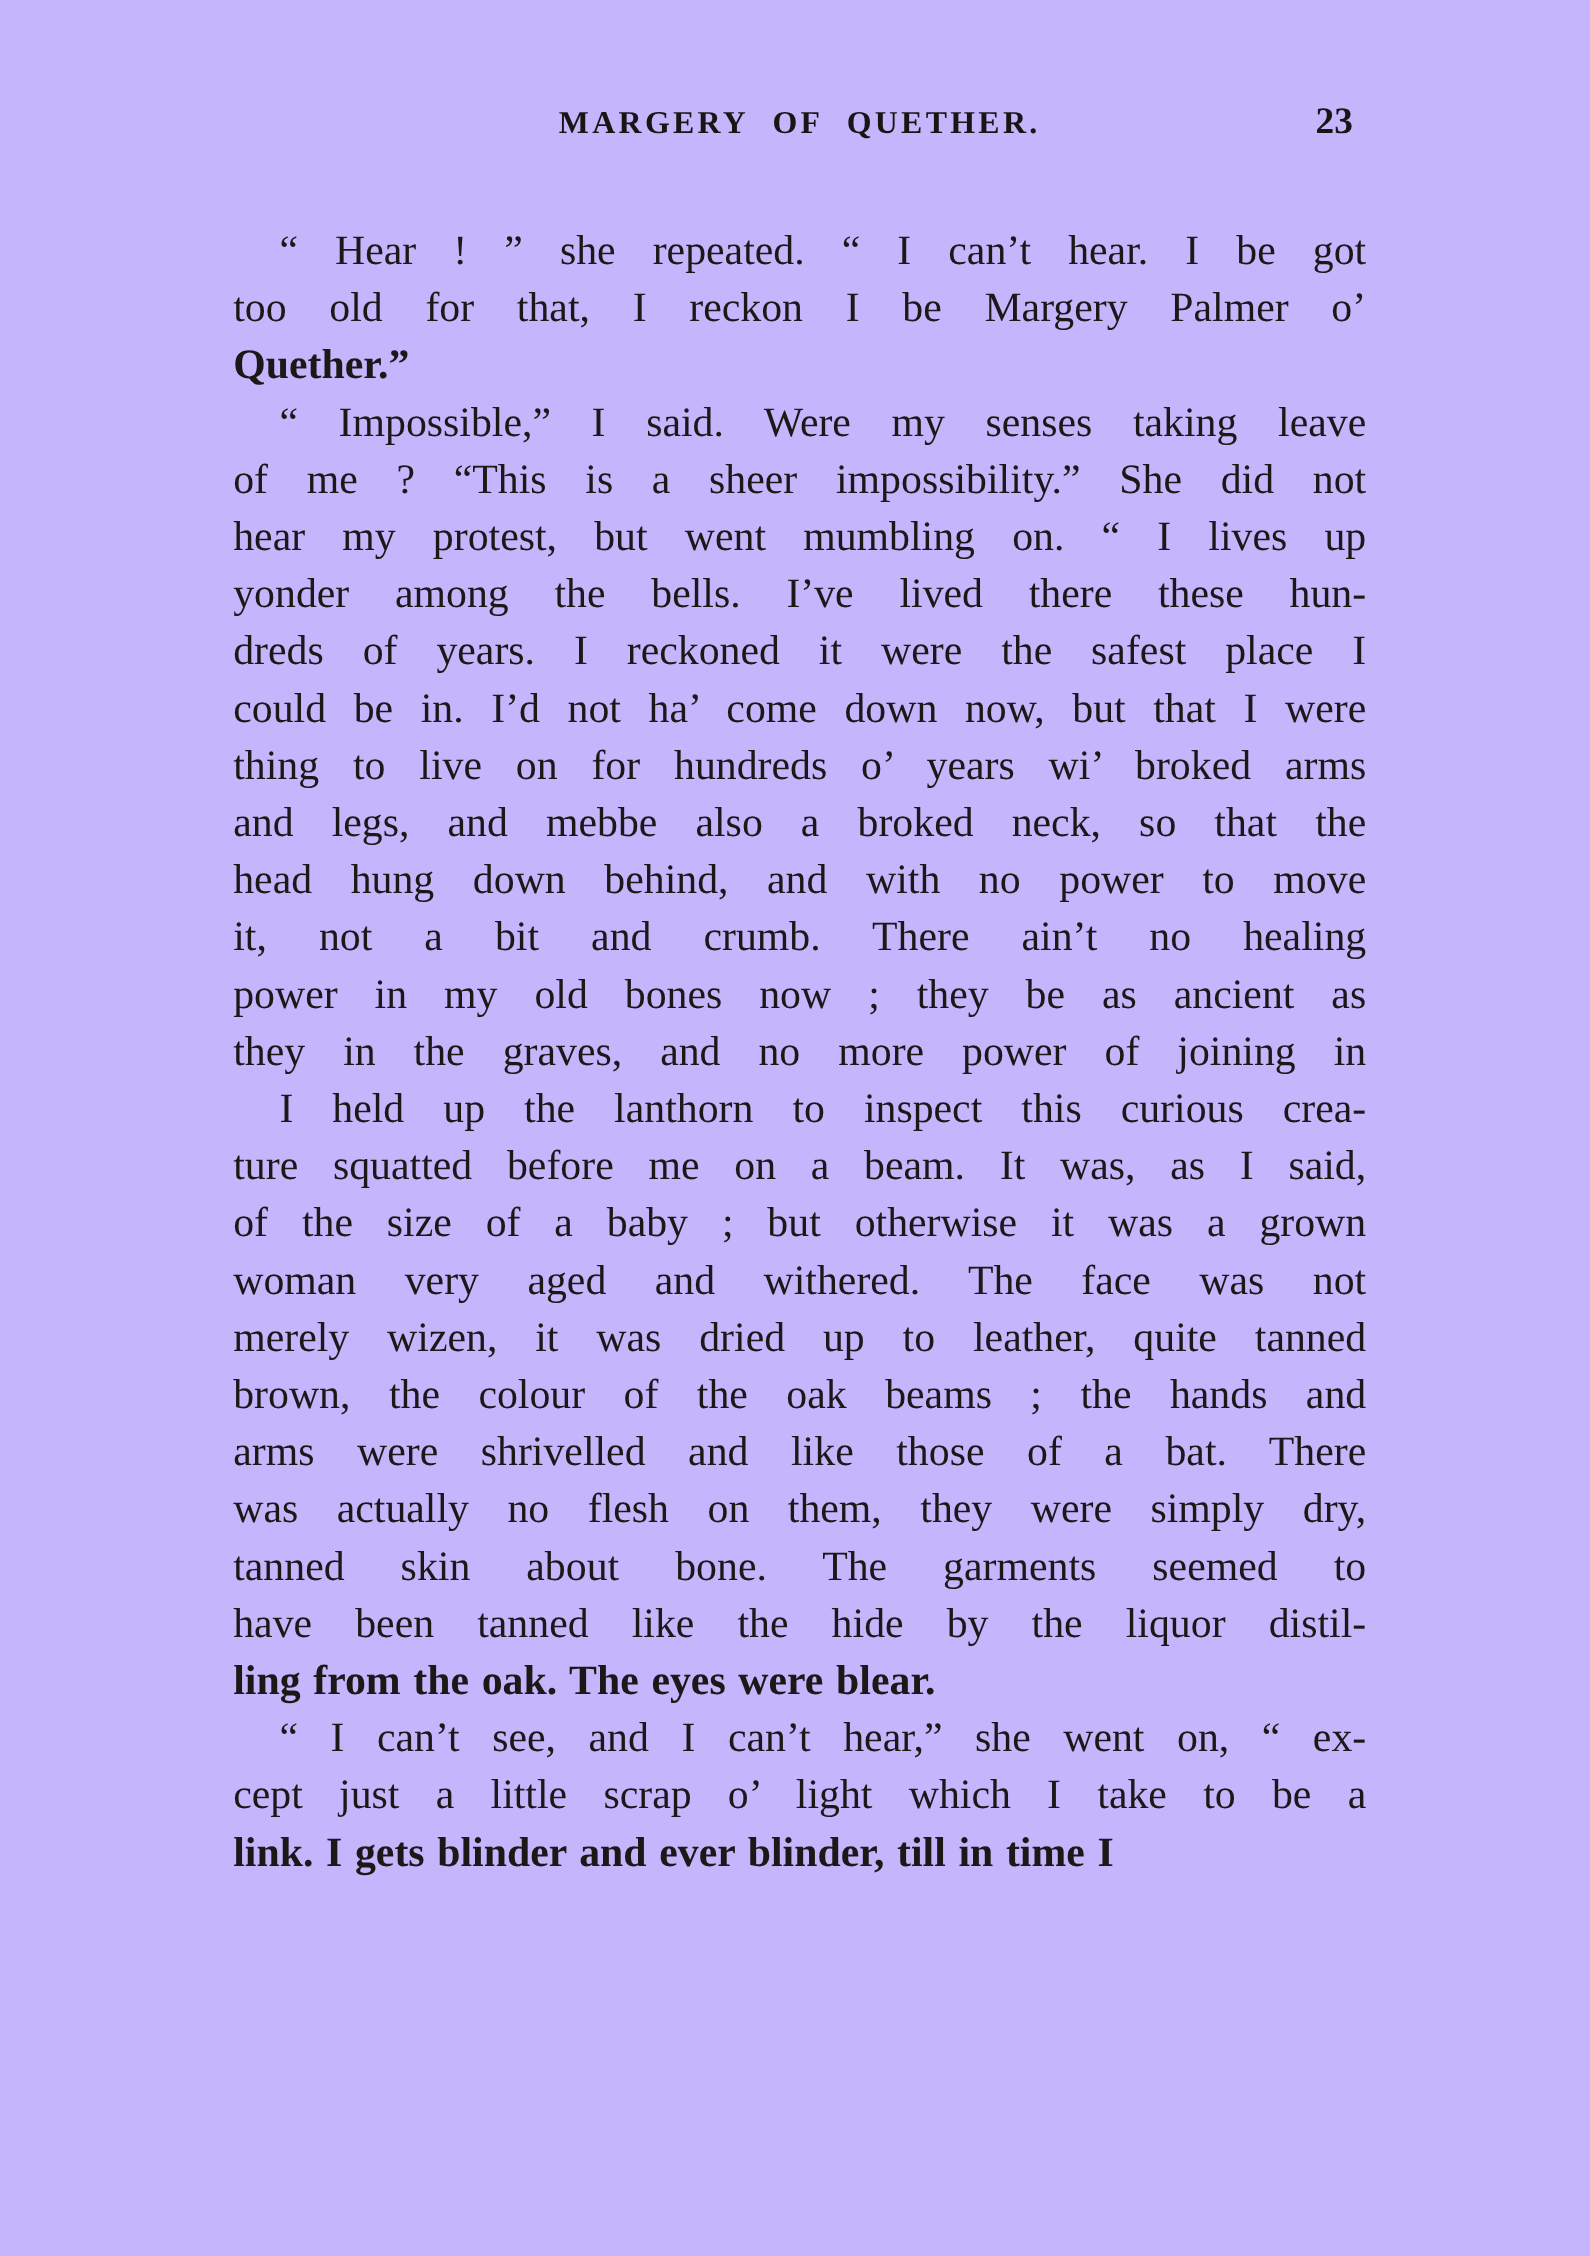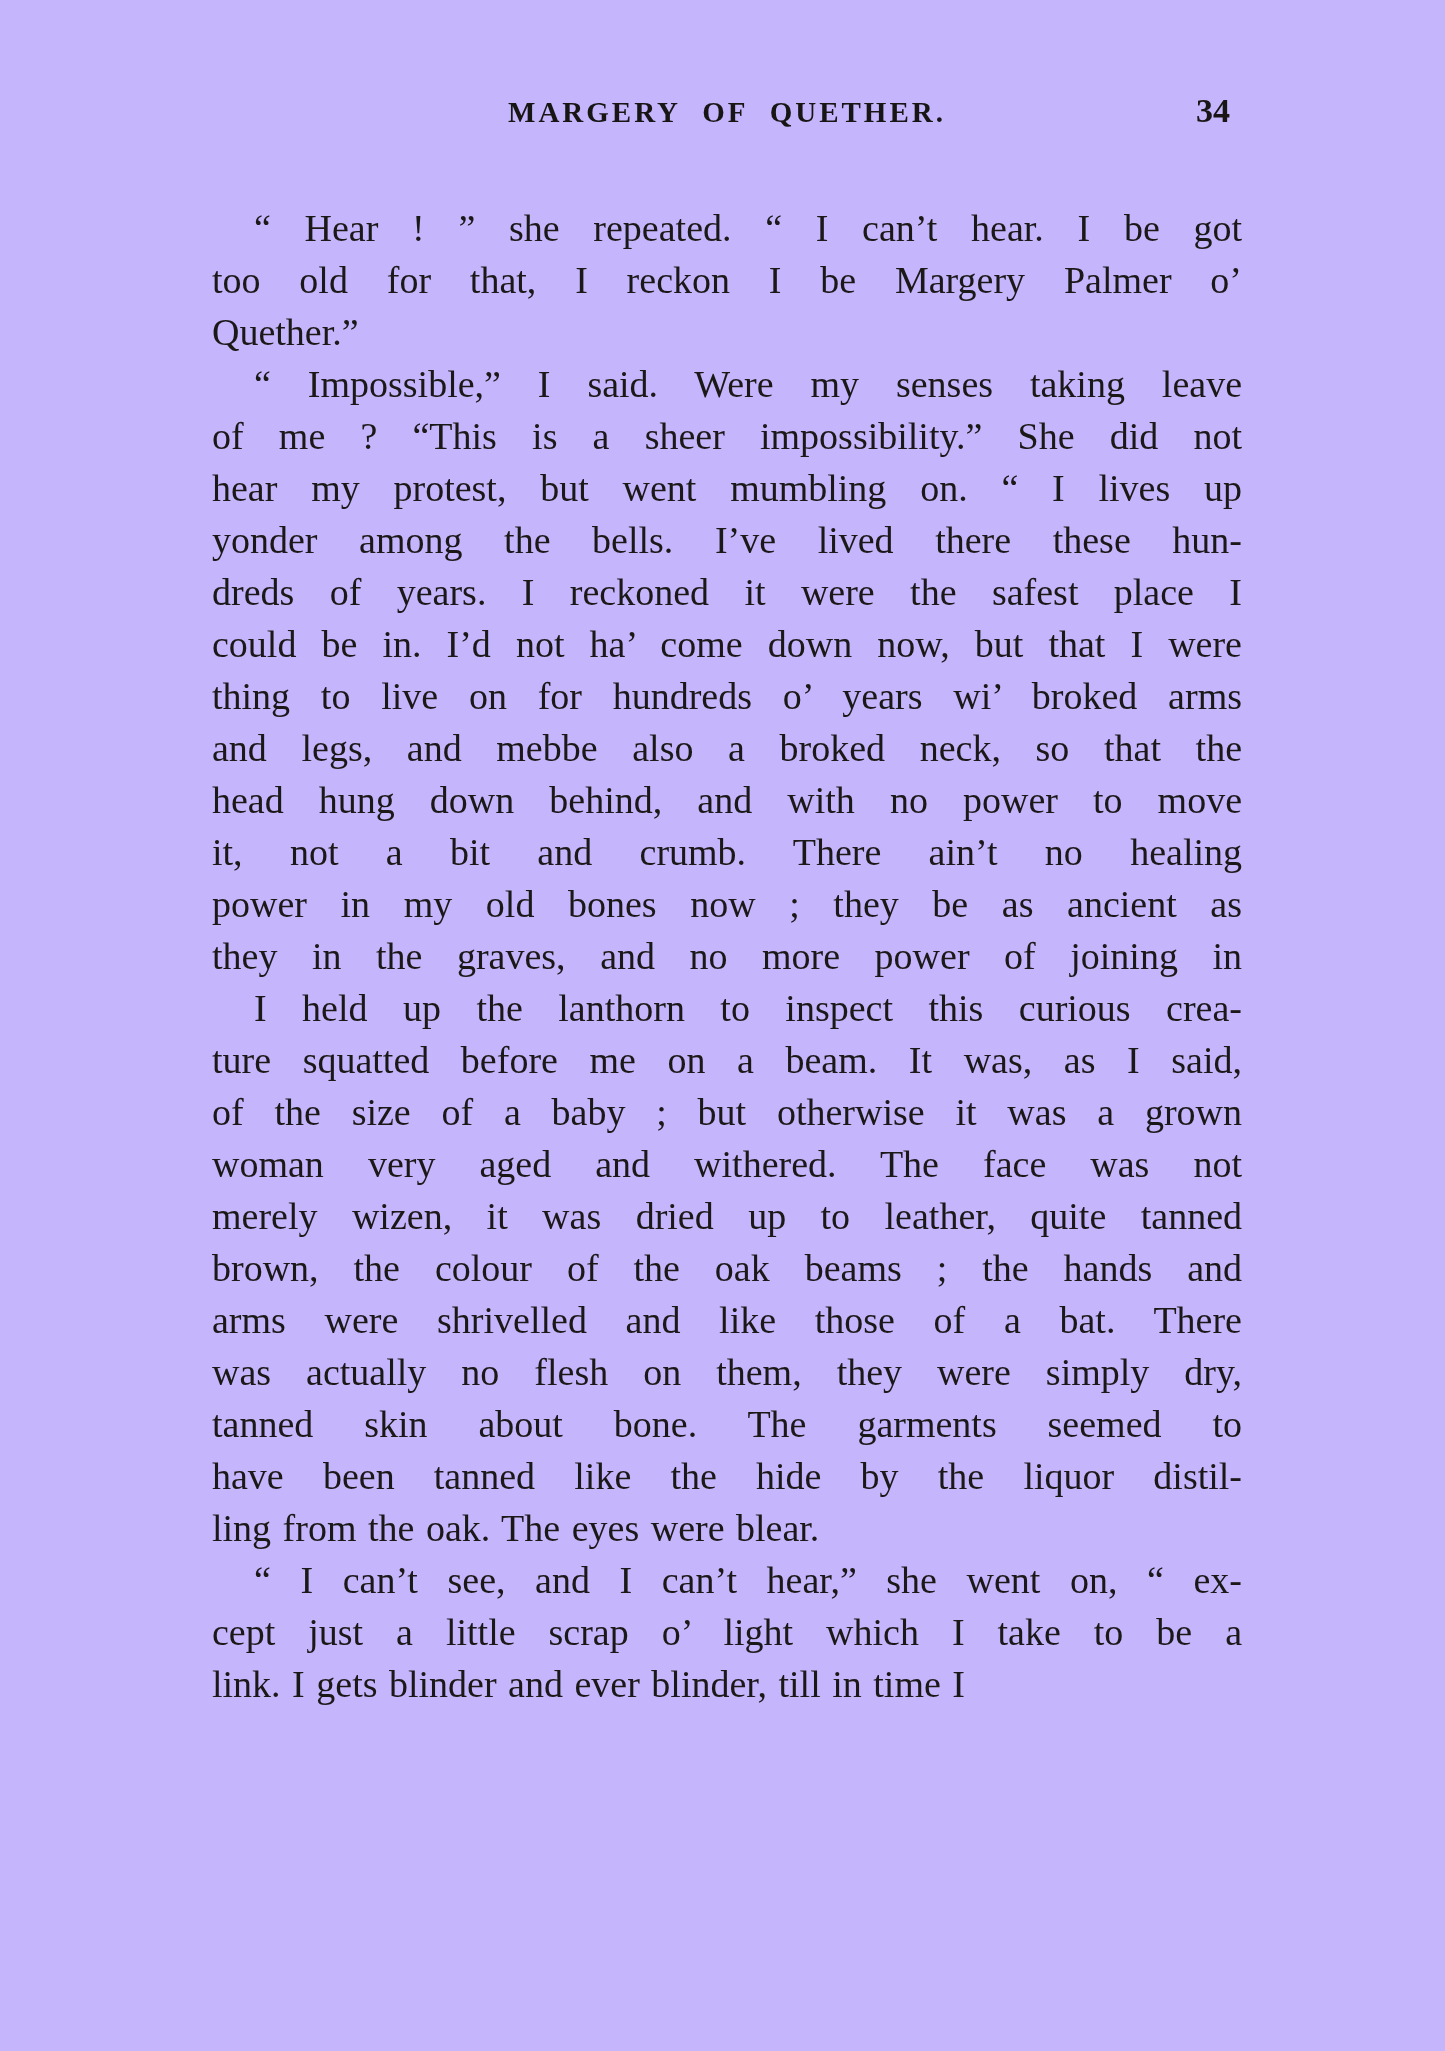--- a/index.html
+++ b/index.html
@@ -59,30 +59,31 @@
     text-align-last: justify;
     white-space: normal;
     word-spacing: 2px;
   }
   .line.indent {
     padding-left: 42px;
   }
   .line.last {
     text-align: left;
     text-align-last: left;
+    font-weight: bold;
   }
 </style>
 </head>
 <body>
 
 <div class="page">
 
   <div class="running-header">
     <div class="header-title">MARGERY OF QUETHER.</div>
-    <div class="page-number">34</div>
+    <div class="page-number">23</div>
   </div>
 
   <div class="text-block">
       <div class="para">
         <div class="line indent">“ Hear ! ” she repeated.  “ I can’t hear.  I be got</div>
         <div class="line">too old for that, I reckon I be Margery Palmer o’</div>
         <div class="line last">Quether.”</div>
       </div>
       <div class="para">
         <div class="line indent">“ Impossible,” I said.  Were my senses taking leave</div>

